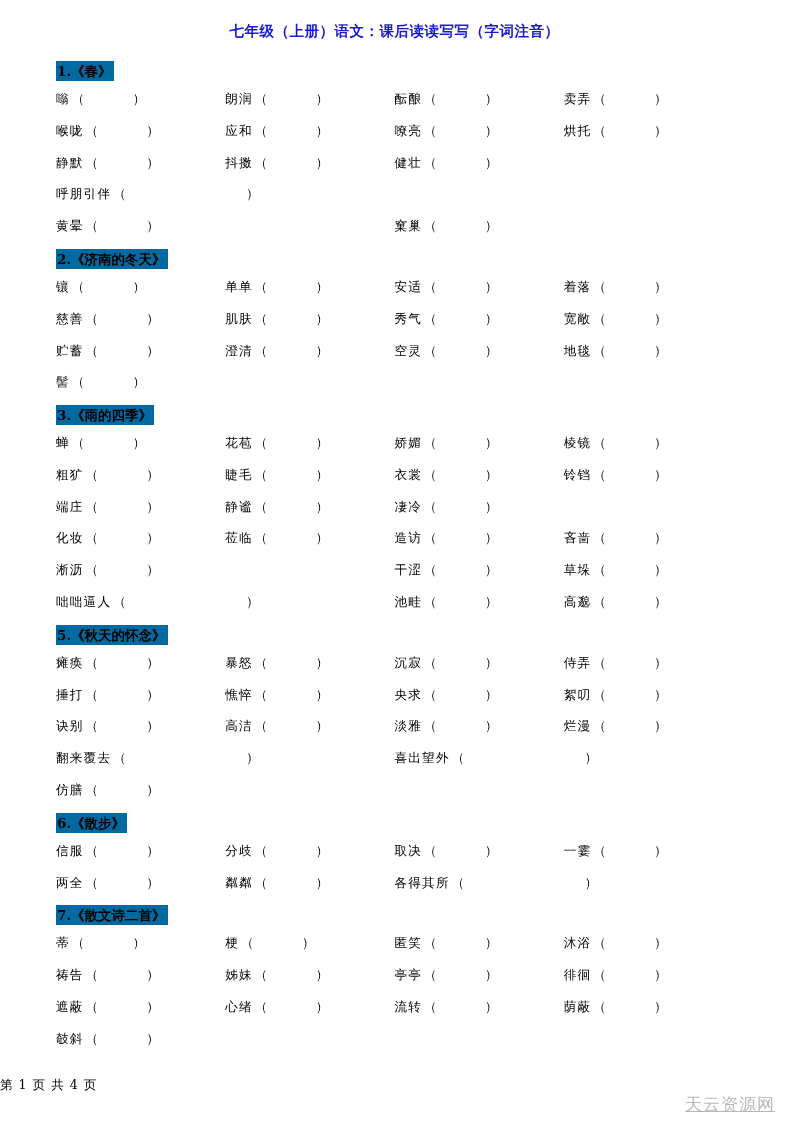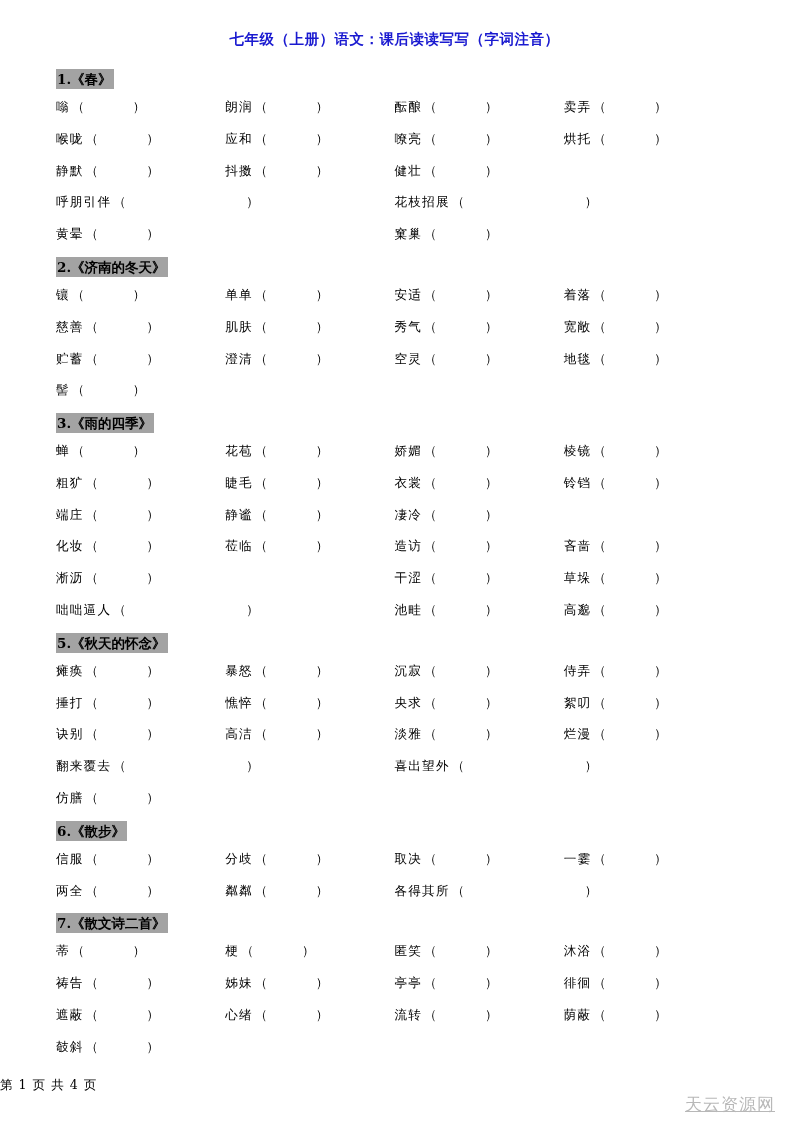--- a/index.html
+++ b/index.html
@@ -12,36 +12,36 @@
     background: #ffffff;
     font-family: "DejaVu Serif", "Liberation Serif", serif;
     color: #000000;
     position: relative;
     overflow: hidden;
   }
   .page {
     width: 789px;
     height: 1122px;
     box-sizing: border-box;
-    padding: 22px 56px 0 56px;
+    padding: 14px 56px 0 56px;
     position: relative;
   }
   .doc-title {
     text-align: center;
     font-size: 14.5px;
     font-weight: bold;
     color: #1a1ad0;
     letter-spacing: 0.5px;
     margin: 8px 0 14px 0;
     white-space: nowrap;
   }
   .section-head {
     font-size: 13.5px;
     font-weight: bold;
-    background: #a3a3a3;
+    background: #0369a1;
     display: inline-block;
     padding: 1px 2px 1px 1px;
     margin: 6px 0 2px 0;
     line-height: 1.35;
   }
   .row {
     display: flex;
     width: 100%;
     margin: 0;
   }
@@ -95,21 +95,20 @@
           <div class="cell c4"><span class="word">喉咙</span><span class="paren-open">（</span><span class="gap-sm"></span><span>）</span></div>
           <div class="cell c4"><span class="word">应和</span><span class="paren-open">（</span><span class="gap-sm"></span><span>）</span></div>
           <div class="cell c4"><span class="word">嘹亮</span><span class="paren-open">（</span><span class="gap-sm"></span><span>）</span></div>
           <div class="cell c4"><span class="word">烘托</span><span class="paren-open">（</span><span class="gap-sm"></span><span>）</span></div>
         </div><div class="row">
           <div class="cell c4"><span class="word">静默</span><span class="paren-open">（</span><span class="gap-sm"></span><span>）</span></div>
           <div class="cell c4"><span class="word">抖擞</span><span class="paren-open">（</span><span class="gap-sm"></span><span>）</span></div>
           <div class="cell c4"><span class="word">健壮</span><span class="paren-open">（</span><span class="gap-sm"></span><span>）</span></div>
         </div><div class="row">
           <div class="cell c-wide"><span class="word">呼朋引伴</span><span class="paren-open">（</span><span class="gap-lg"></span><span>）</span></div>
-          <div class="cell c-wide"><span class="word">花枝招展</span><span class="paren-open">（</span><span class="gap-lg"></span><span>）</span></div>
         </div><div class="row">
           <div class="cell c-wide"><span class="word">黄晕</span><span class="paren-open">（</span><span class="gap-sm"></span><span>）</span></div>
           <div class="cell c-wide"><span class="word">窠巢</span><span class="paren-open">（</span><span class="gap-sm"></span><span>）</span></div>
         </div></div>
       <div class="sec-block"><div class="section-head">2.《济南的冬天》</div><div class="row">
           <div class="cell c4"><span class="word">镶</span><span class="paren-open">（</span><span class="gap-sm"></span><span>）</span></div>
           <div class="cell c4"><span class="word">单单</span><span class="paren-open">（</span><span class="gap-sm"></span><span>）</span></div>
           <div class="cell c4"><span class="word">安适</span><span class="paren-open">（</span><span class="gap-sm"></span><span>）</span></div>
           <div class="cell c4"><span class="word">着落</span><span class="paren-open">（</span><span class="gap-sm"></span><span>）</span></div>
         </div><div class="row">

